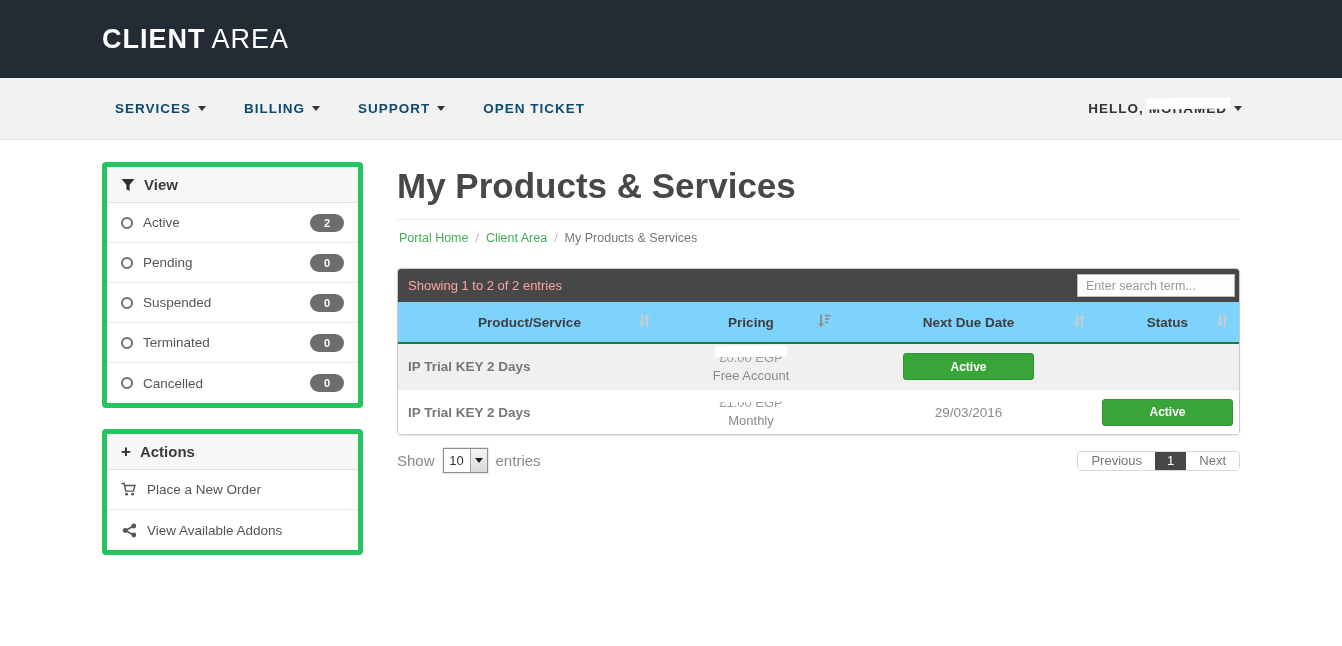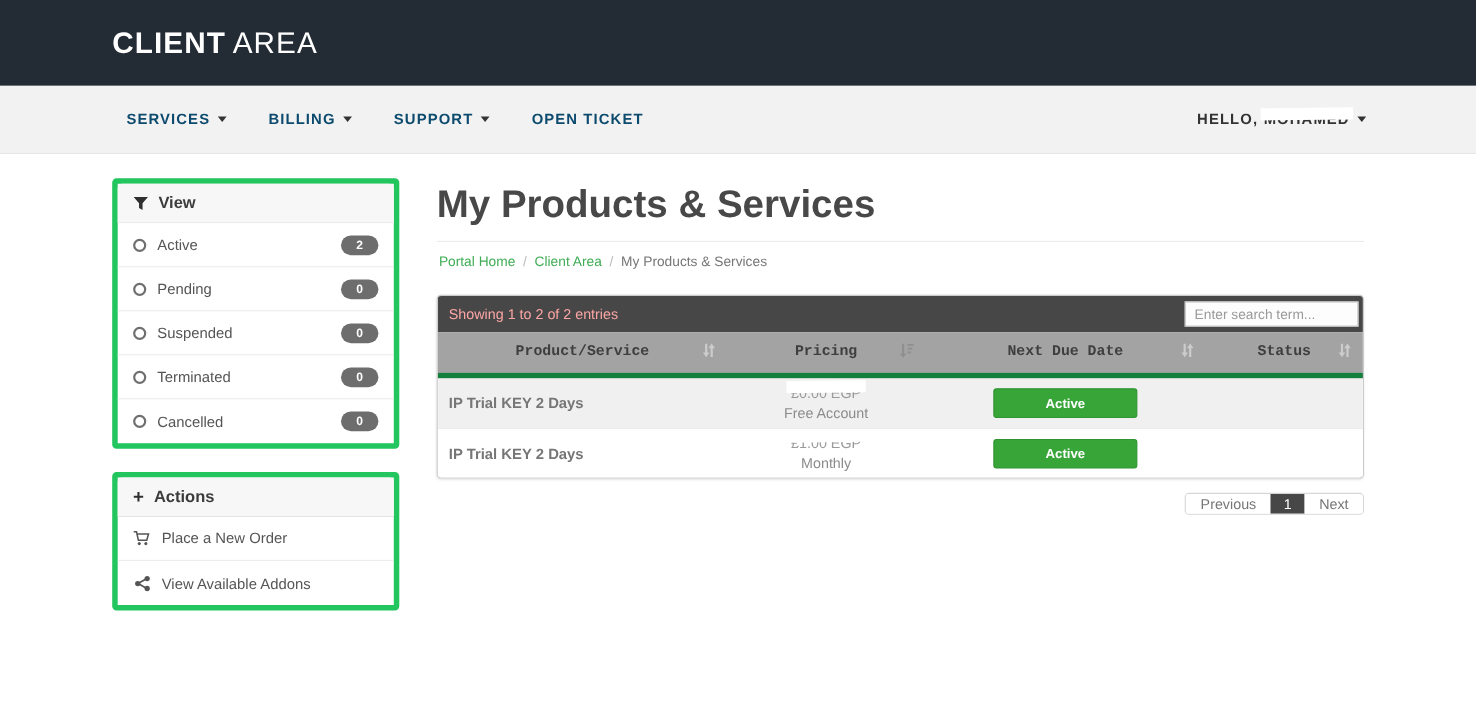--- a/index.html
+++ b/index.html
@@ -60,21 +60,21 @@
   .table-wrap { margin-top:23px; border:1px solid #cbcbcb; border-radius:4px;
     overflow:hidden; box-shadow:0 1px 2px rgba(0,0,0,0.10); }
   .table-bar { background:#474747; height:33px; display:flex; align-items:center;
     padding:0 4px 0 10px; }
   .table-summary { color:#fca5a5; font-size:13px; }
   .search-input { margin-left:auto; width:158px; height:23px; border:1px solid #bdbdbd;
     background:#fdfdfd; font-size:12.5px; padding:0 8px; color:#444; outline:none;
     font-family:"Liberation Sans", sans-serif; }
   .search-input::placeholder { color:#9a9a9a; }
   .thead, .trow { display:grid; grid-template-columns:263px 180px 255px 1fr; }
-  .thead { background:#a3a3a3; height:42px; border-bottom:5px solid #15803d;font-family:Liberation Mono, monospace; }
+  .thead { background:#7dd3fc; height:42px; border-bottom:2px solid #15803d; }
   .th { position:relative; display:flex; align-items:center; justify-content:center;
     font-size:13.5px; font-weight:bold; color:#3e3e3e; cursor:pointer; }
   .th .sort { position:absolute; right:10px; top:50%; transform:translateY(-50%); }
   .trow { height:45px; }
   .trow.odd { background:#f0f0f0; }
   .trow.even { background:#fff; border-top:1px solid #ebebeb; }
   .td { display:flex; align-items:center; justify-content:center;
     font-size:13px; color:#8b8b8b; }
   .td.product { justify-content:flex-start; padding-left:10px; font-weight:bold;
     color:#767676; font-size:13.5px; }
@@ -288,27 +288,38 @@
 
       <div class="trow even">
         <div class="td product">IP Trial KEY 2 Days</div>
         <div class="td pricing-cell">
           <span class="price-redacted">
             <span>£1.00 EGP</span>
             <span class="cover"></span>
           </span>
           <span>Monthly</span>
         </div>
+        <div class="td date-cell">29/03/2016</div>
         <div class="td">
           <button class="status-btn">Active</button>
         </div>
       </div>
     </div>
 
     <div class="table-footer">
+      <div class="show-group">
+        <span>Show</span>
+        <span class="select">
+          <span class="val">10</span>
+          <span class="btn">
+            <span class="tri"></span>
+          </span>
+        </span>
+        <span>entries</span>
+      </div>
       <div class="pagination">
         <span class="page-btn">Previous</span>
         <span class="page-btn current">1</span>
         <span class="page-btn">Next</span>
       </div>
     </div>
 
   </div>
 </div>
 

